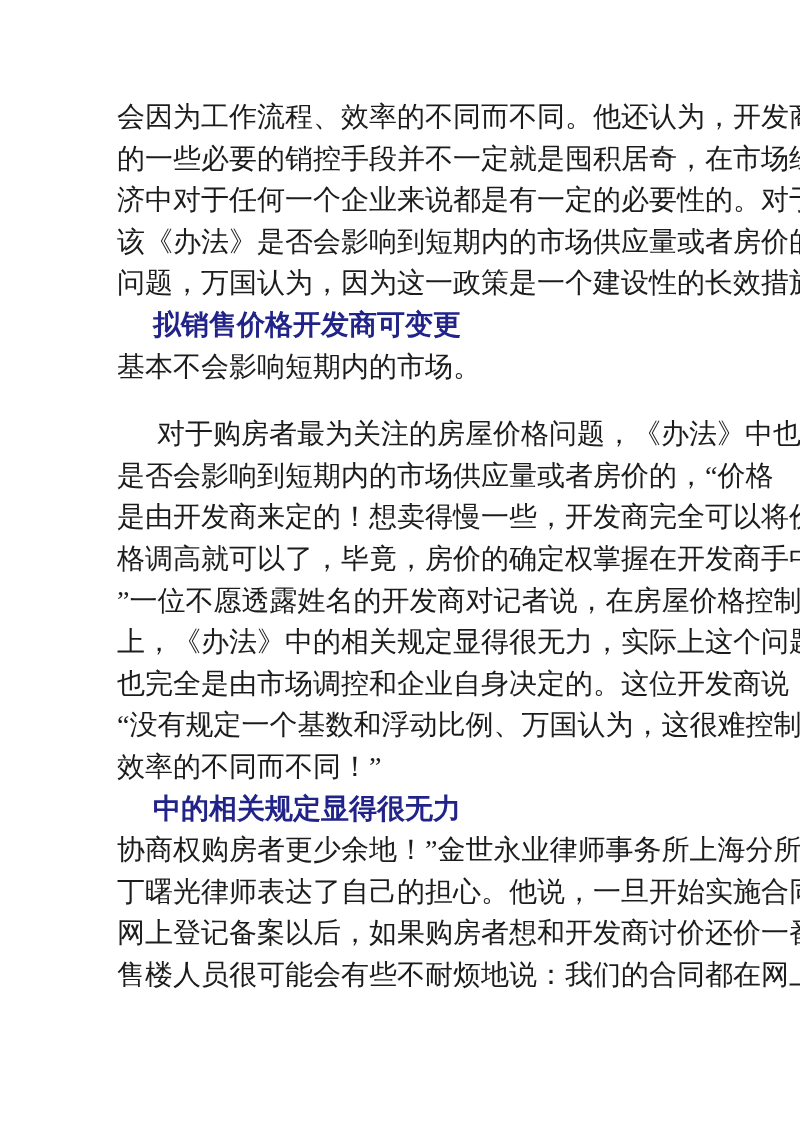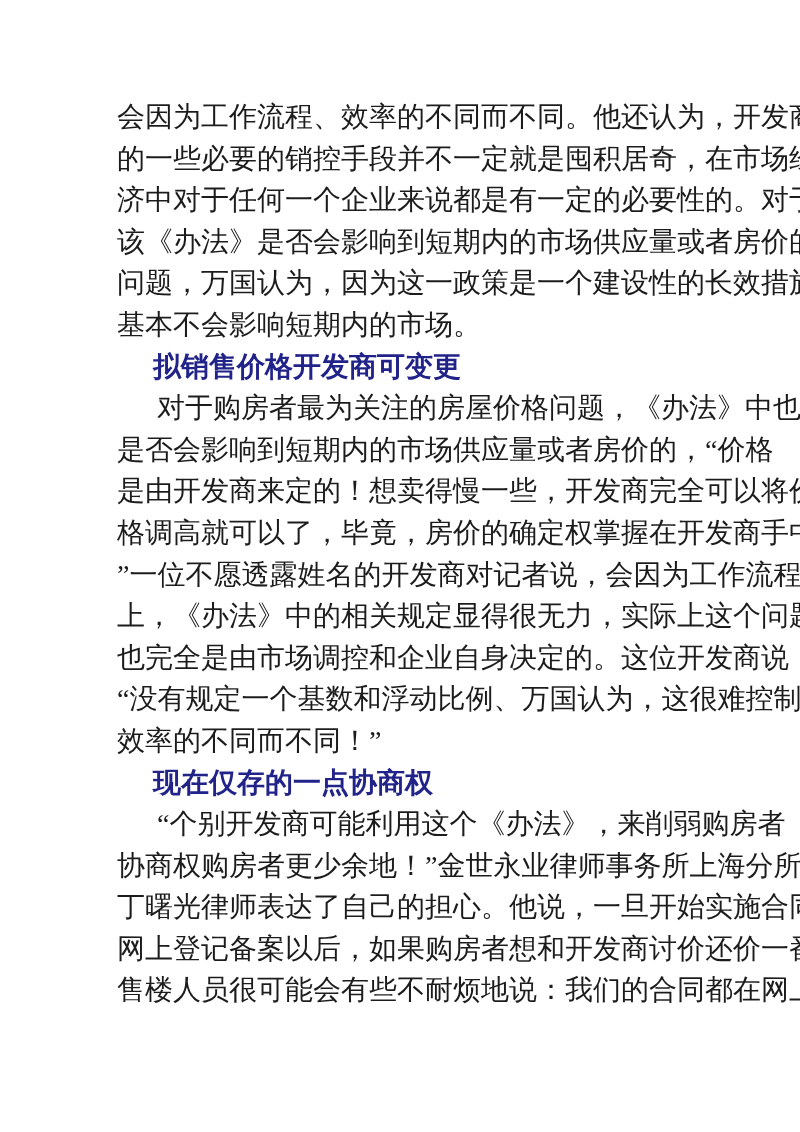--- a/index.html
+++ b/index.html
@@ -28,41 +28,41 @@
     white-space: nowrap;
     letter-spacing: 0px;
   }
   .line.heading {
     font-weight: bold;
     color: #212389;
     padding-left: 36px;
   }
   .line.indent {
     padding-left: 40px;
+    margin-top: 26px;
   }
 </style>
 </head>
 <body>
 
 <div class="page">
   <div class="line">会因为工作流程、效率的不同而不同。他还认为，开发商</div>
   <div class="line">的一些必要的销控手段并不一定就是囤积居奇，在市场经</div>
   <div class="line">济中对于任何一个企业来说都是有一定的必要性的。对于</div>
   <div class="line">该《办法》是否会影响到短期内的市场供应量或者房价的</div>
   <div class="line">问题，万国认为，因为这一政策是一个建设性的长效措施，</div>
+  <div class="line heading">拟销售价格开发商可变更</div>
   <div class="line">基本不会影响短期内的市场。</div>
-  <div class="line heading">拟销售价格开发商可变更</div>
   <div class="line indent">对于购房者最为关注的房屋价格问题，《办法》中也</div>
   <div class="line">是否会影响到短期内的市场供应量或者房价的，“价格</div>
   <div class="line">是由开发商来定的！想卖得慢一些，开发商完全可以将价</div>
   <div class="line">格调高就可以了，毕竟，房价的确定权掌握在开发商手中。</div>
-  <div class="line">”一位不愿透露姓名的开发商对记者说，会因为工作流程</div>
+  <div class="line">”一位不愿透露姓名的开发商对记者说，在房屋价格控制</div>
   <div class="line">上，《办法》中的相关规定显得很无力，实际上这个问题</div>
   <div class="line">也完全是由市场调控和企业自身决定的。这位开发商说：</div>
   <div class="line">“没有规定一个基数和浮动比例、万国认为，这很难控制</div>
   <div class="line">效率的不同而不同！”</div>
-  <div class="line heading">现在仅存的一点协商权</div>
-  <div class="line indent">“个别开发商可能利用这个《办法》，来削弱购房者</div>
+  <div class="line heading">中的相关规定显得很无力</div>
   <div class="line">协商权购房者更少余地！”金世永业律师事务所上海分所</div>
   <div class="line">丁曙光律师表达了自己的担心。他说，一旦开始实施合同</div>
   <div class="line">网上登记备案以后，如果购房者想和开发商讨价还价一番，</div>
   <div class="line">售楼人员很可能会有些不耐烦地说：我们的合同都在网上</div>
 </div>
 
 </body></html>

